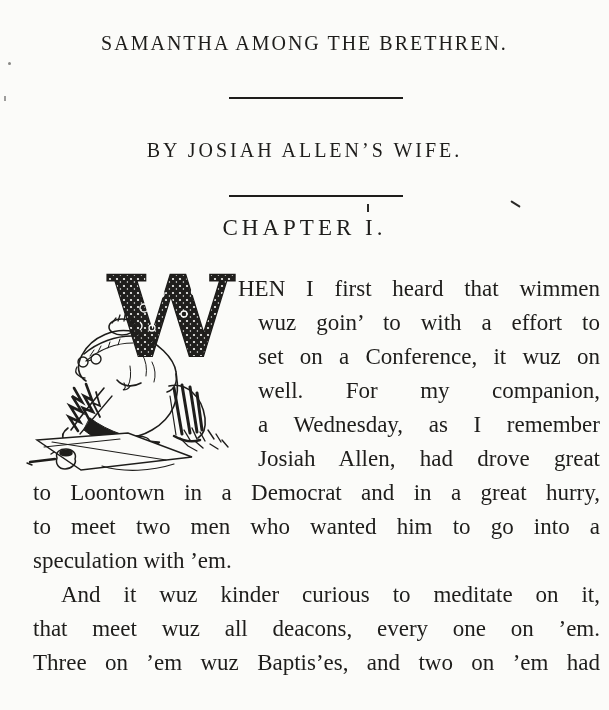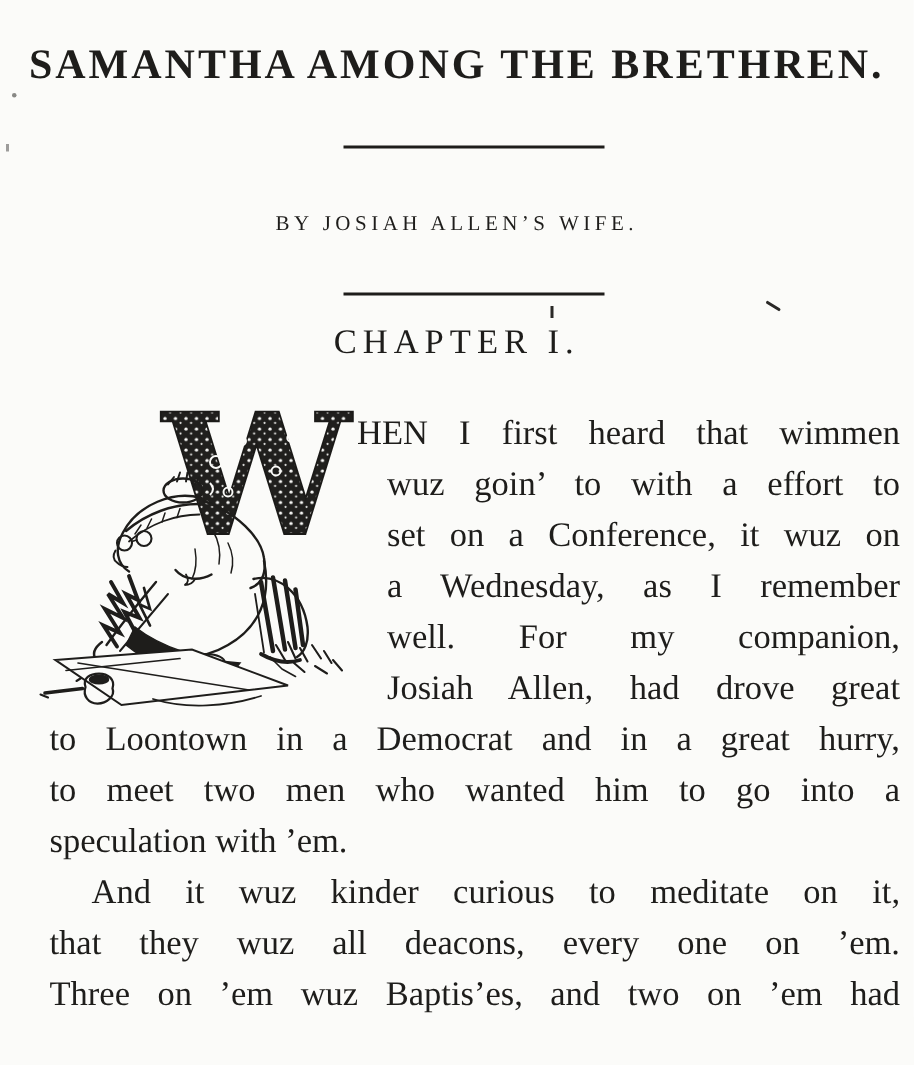--- a/index.html
+++ b/index.html
@@ -7,38 +7,38 @@
     position:relative;
     width:609px;height:710px;
     background:#fbfbf9;
     color:#1e1d1b;
     font-family:"Liberation Serif", serif;
     overflow:hidden;
   }
   .title{
     margin:26px 0 0 0;
     text-align:center;
-    font-size:28px;
-    font-weight:700;
+    font-size:20px;
+    font-weight:400;
     letter-spacing:2px;
     line-height:35px;
     white-space:nowrap;
   }
   .rule{
     width:174px;height:2px;
     background:#1e1d1b;
     margin:0 auto;
     transform:translateX(11px);
   }
   .rule-1{margin-top:36px;}
   .rule-2{margin-top:34px;}
   .byline{
     margin-top:40px;
     text-align:center;
-    font-size:14px;
+    font-size:20px;
     letter-spacing:3px;
     line-height:22px;
     white-space:nowrap;
   }
   .chapter{
     margin-top:16px;
     text-align:center;
     font-size:23px;
     font-weight:400;
     letter-spacing:4px;
@@ -190,24 +190,24 @@
             <path d="M160 160 l6 10 M168 158 l5 11 M176 162 l5 9 M184 160 l6 9 M192 164 l5 8 M198 170 l6 7 M172 172 l7 6 M186 174 l8 5"></path>
             <path d="M156 168 l8 8 M164 176 l9 5" stroke-width="1.1"></path>
           </g>
         </g>
       </svg>
     </div>
 
   <div class="line first">HEN I first heard that wimmen</div>
       <div class="line wrap">wuz goin’ to with a effort to</div>
       <div class="line wrap">set on a Conference, it wuz on</div>
+      <div class="line wrap">well. For my companion,</div>
       <div class="line wrap">a Wednesday, as I remember</div>
-      <div class="line wrap">well. For my companion,</div>
       <div class="line wrap">Josiah Allen, had drove great</div>
       <div class="line full">to Loontown in a Democrat and in a great hurry,</div>
       <div class="line full">to meet two men who wanted him to go into a</div>
       <div class="line para-end">speculation with ’em.</div>
       <div class="line indent">And it wuz kinder curious to meditate on it,</div>
-      <div class="line full">that they wuz all deacons, every one on ’em.</div>
+      <div class="line full">that meet wuz all deacons, every one on ’em.</div>
       <div class="line full">Three on ’em wuz Baptis’es, and two on ’em had</div>
     </div>
 
 </div>
 
 </body></html>

